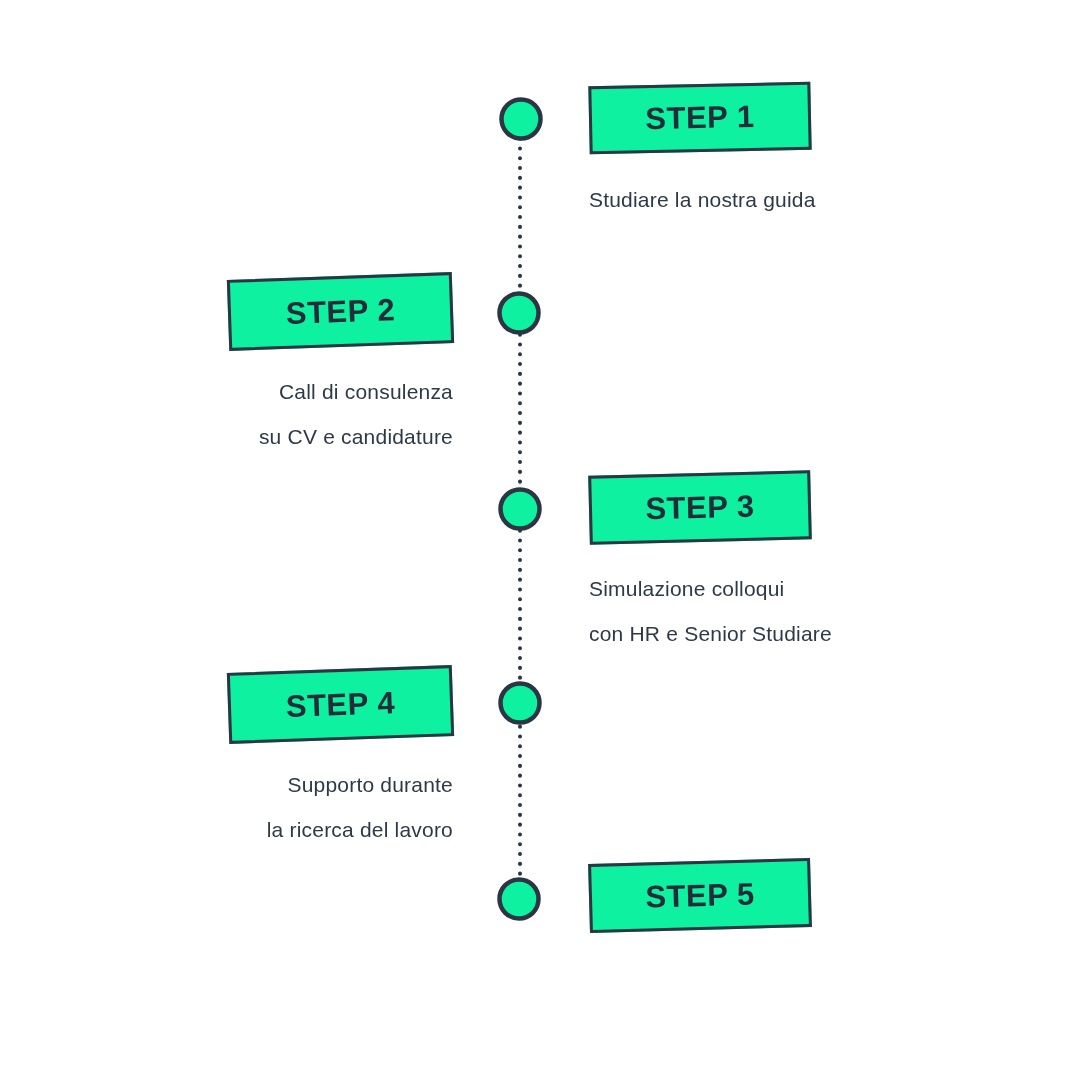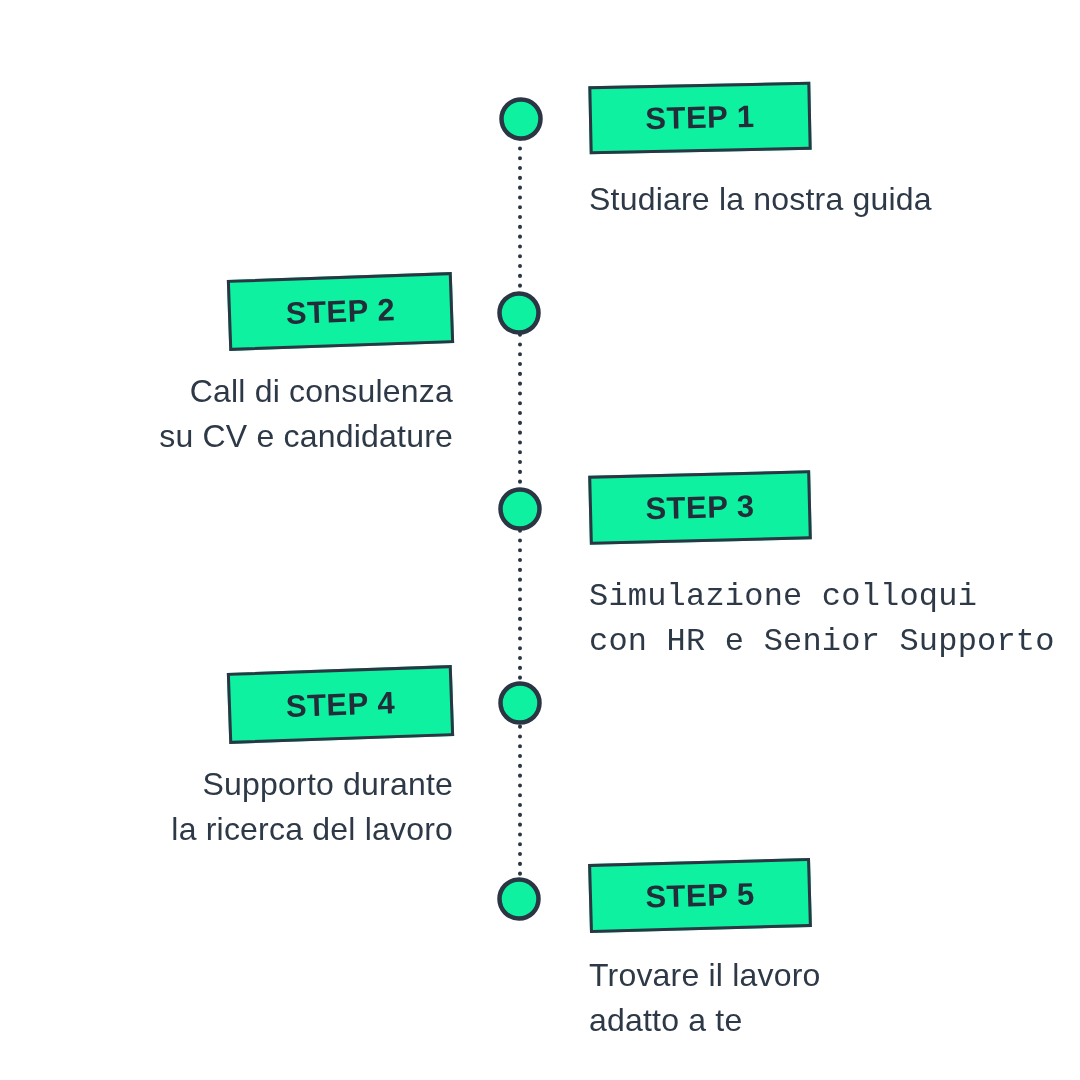--- a/index.html
+++ b/index.html
@@ -35,21 +35,21 @@
     box-sizing: border-box;
   }
   .badge-label {
     font-weight: 700;
     font-size: 31px;
     letter-spacing: 0.5px;
     color: #232D3A;
   }
   .desc {
     color: #2E3947;
-    font-size: 32px;
+    font-size: 21px;
     line-height: 45px;
     letter-spacing: 0.2px;
     white-space: nowrap;
   }
   
   .step-right .desc { text-align: left; }
   
   .step-left { text-align: right; }
   .step-left .desc { text-align: right; }
   .step-left .badge { margin-left: auto; }
@@ -58,21 +58,21 @@
   .step1 { left: 589px; top: 84px;  width: 470px; }
   .step1 .badge { width: 222px; height: 68px; transform: rotate(-1.2deg); }
   .step1 .desc  { margin-top: 25px; }
 
   .step2 { right: 627px; top: 276px; width: 470px; }
   .step2 .badge { width: 225px; height: 71px; transform: rotate(-2deg); }
   .step2 .desc  { margin-top: 22px; }
 
   .step3 { left: 589px; top: 473px; width: 470px; }
   .step3 .badge { width: 222px; height: 69px; transform: rotate(-1.4deg); }
-  .step3 .desc  { margin-top: 32px; font-family: Liberation Mono, monospace; }
+  .step3 .desc  { margin-top: 24px; }
 
   .step4 { right: 627px; top: 669px; width: 470px; }
   .step4 .badge { width: 225px; height: 71px; transform: rotate(-2deg); }
   .step4 .desc  { margin-top: 22px; }
 
   .step5 { left: 589px; top: 861px; width: 470px; }
   .step5 .badge { width: 222px; height: 69px; transform: rotate(-1.6deg); }
   .step5 .desc  { margin-top: 23px; }
 </style>
 </head>
@@ -107,37 +107,33 @@
       <div>su CV e candidature</div>
     </div>
   </div>
 
   <div class="step step-right step3">
     <div class="badge">
       <span class="badge-label">STEP 3</span>
     </div>
     <div class="desc">
       <div>Simulazione colloqui</div>
-      <div>con HR e Senior Supporto</div>
+      <div>con HR e Senior Studiare</div>
     </div>
   </div>
 
   <div class="step step-left step4">
     <div class="badge">
       <span class="badge-label">STEP 4</span>
     </div>
     <div class="desc">
       <div>Supporto durante</div>
       <div>la ricerca del lavoro</div>
     </div>
   </div>
 
   <div class="step step-right step5">
     <div class="badge">
       <span class="badge-label">STEP 5</span>
     </div>
-    <div class="desc">
-      <div>Trovare il lavoro</div>
-      <div>adatto a te</div>
-    </div>
   </div>
 
 </div>
 
 </body></html>

